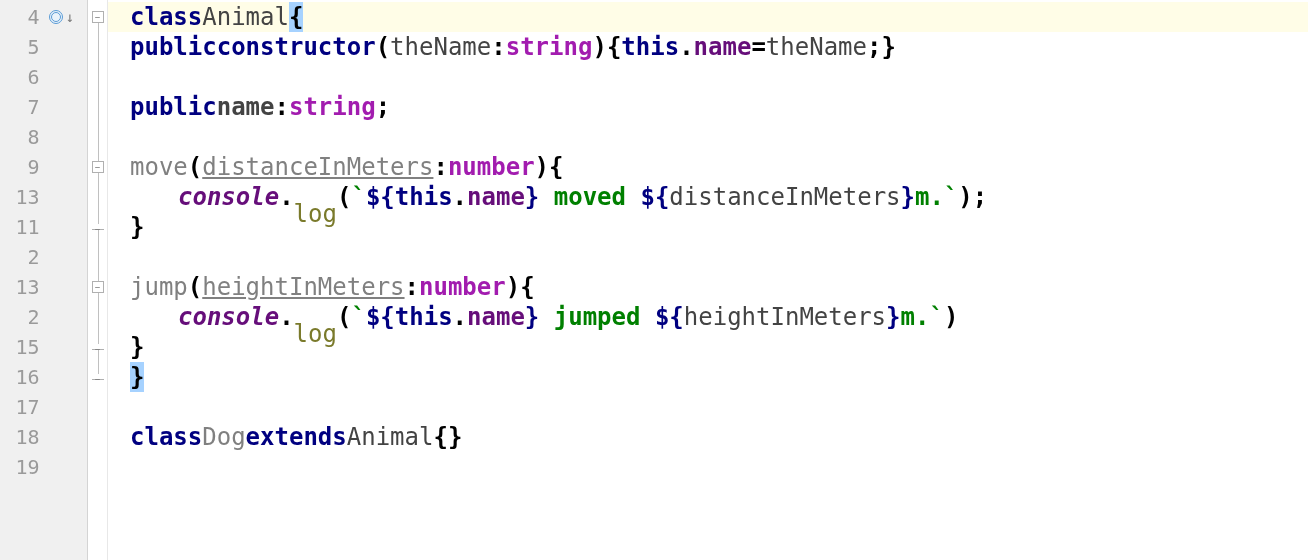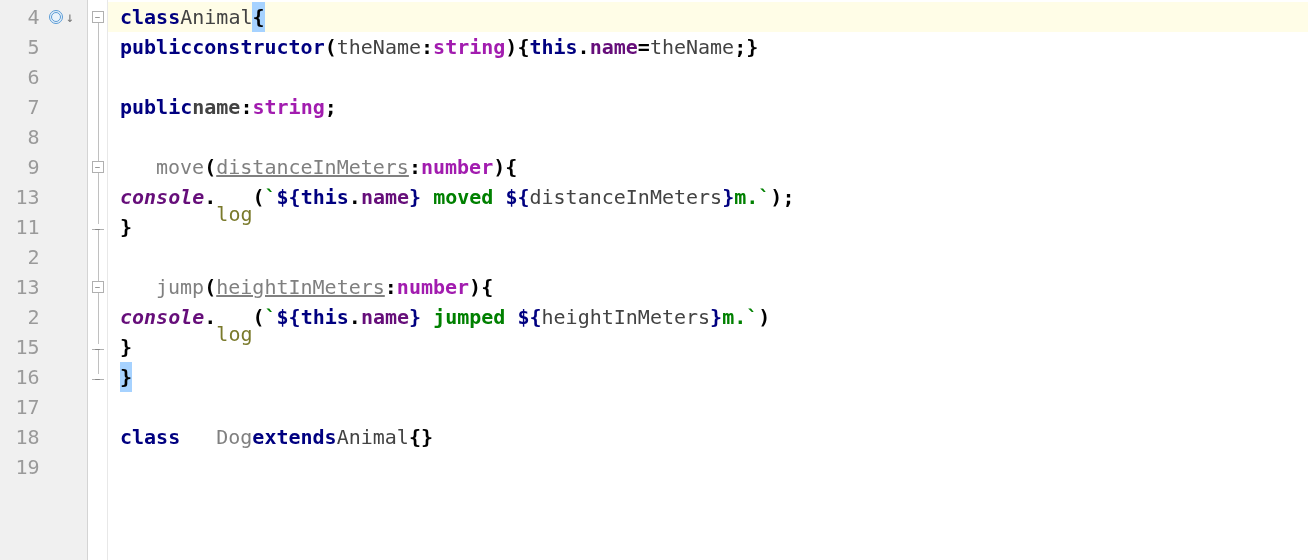--- a/index.html
+++ b/index.html
@@ -105,45 +105,45 @@
   }
   .code-area {
     flex: 1;
     padding-top: 2px;
     position: relative;
   }
   .code-line {
     height: 30px;
     display: flex;
     align-items: center;
-    padding-left: 12px;
+    padding-left: 22px;
     white-space: pre;
-    font-size: 20px;
+    font-size: 24px;
     line-height: 30px;
   }
   .code-line.highlighted {
     background: #fffde7;
   }
   
   .kw { color: #000080; font-weight: bold; }
   .ident { color: #434343; }
   .def { color: #434343; font-weight: bold; }
   .param { color: #434343; }
   .unused { color: #808080; text-decoration: underline; }
   .punct { color: #000; font-weight: bold; }
   .brace { color: #000; font-weight: bold; }
   .type { color: #a21caf; font-weight: bold; }
-  .obj { color: #660e7a; font-style: italic; font-weight: bold; }
+  .obj { color: #660e7a; font-style: italic; font-weight: bold; margin-left: 48px; }
   .method { color: #7a7a2b; margin-top: 34px; }
   .str { color: #008000; font-weight: bold; }
   .field { color: #660e7a; font-weight: bold; }
   .tmpl { color: #000080; font-weight: bold; }
   .sel-open { background: #a6d2ff; }
   .sel-close { background: #a6d2ff; }
-  .gray { color: #808080; margin-left: 36px; }
+  .gray { color: #808080; }
 </style>
 </head>
 <body>
 
 <div class="editor">
 
   <div class="gutter">
     <div class="gutter-line">
       <span class="line-number">4</span>
       <span class="gutter-icons">

